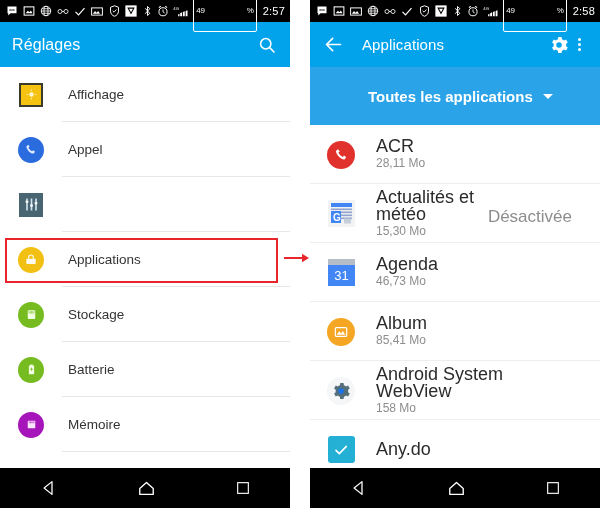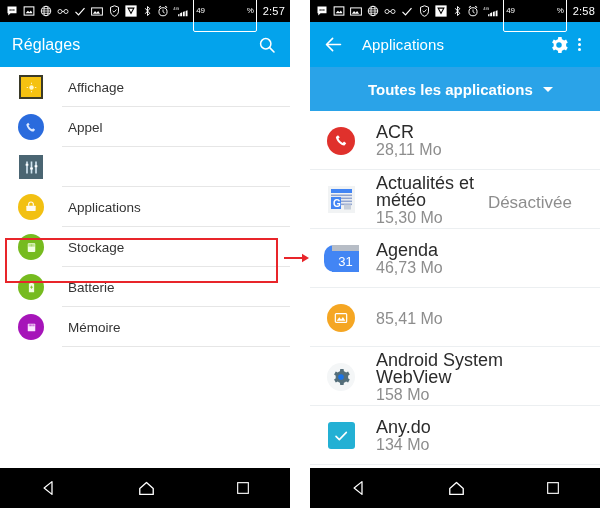--- a/index.html
+++ b/index.html
@@ -49,34 +49,34 @@
     font-size:16px;font-weight:normal;letter-spacing:0.1px;flex:1;
   }
   .appbar.right-bar .title{margin-left:18px;font-size:15px;}
   .bar-icon{width:22px;height:22px;display:flex;align-items:center;justify-content:center;flex:0 0 auto;}
   .bar-icon svg{display:block;}
   .dots{display:flex;flex-direction:column;gap:2px;align-items:center;width:18px;}
   .dots i{width:3px;height:3px;border-radius:50%;background:#fff;display:block;}
 
   
   .filterbar{
-    height:44px;background:#2aa3e8;color:#fff;
+    height:58px;background:#2aa3e8;color:#fff;
     display:flex;align-items:center;
     padding-left:58px;box-sizing:border-box;
   }
   .filterbar .flabel{font-size:15px;font-weight:bold;}
   .caret{
     width:0;height:0;border-left:5px solid transparent;border-right:5px solid transparent;
     border-top:5px solid #ffffff;margin-left:10px;
   }
 
   
   .list{background:#ffffff;}
   .row{
-    position:relative;height:40px;display:flex;align-items:center;
+    position:relative;height:55px;display:flex;align-items:center;
     padding-left:14px;box-sizing:border-box;background:#fff;
   }
   .row .sep{
     position:absolute;left:62px;right:0;bottom:0;height:1px;background:#e6e6e6;
   }
   .row .ricon{width:34px;height:34px;flex:0 0 auto;display:flex;align-items:center;justify-content:center;}
   .row .rlabel{margin-left:20px;font-size:13.5px;color:#343434;}
 
   .badge{width:26px;height:26px;border-radius:50%;display:flex;align-items:center;justify-content:center;}
   .sq{width:24px;height:24px;display:flex;align-items:center;justify-content:center;}
@@ -92,21 +92,21 @@
 
   
   .approw{
     position:relative;height:59px;display:flex;align-items:center;
     padding-left:14px;box-sizing:border-box;background:#fff;
   }
   .approw .sep{position:absolute;left:0;right:0;bottom:0;height:1px;background:#eceff1;}
   .aicon{width:34px;height:34px;flex:0 0 auto;display:flex;align-items:center;justify-content:center;}
   .atext{margin-left:18px;display:flex;flex-direction:column;justify-content:center;flex:1;}
   .aname{font-size:18px;color:#2b2b2b;line-height:17px;}
-  .asize{font-size:16px;color:#8d8d8d;line-height:15px;margin-top:1px;}
+  .asize{font-size:12px;color:#8d8d8d;line-height:15px;margin-top:1px;}
   .astate{font-size:17px;color:#8d8d8d;margin-right:28px;align-self:flex-end;padding-bottom:16px;}
 
   
   .navbar{
     position:absolute;bottom:0;left:0;width:290px;height:40px;background:#000;
     display:flex;align-items:center;justify-content:space-around;
   }
   .navbar svg{display:block;}
 </style>
 </head>
@@ -476,21 +476,21 @@
         <span class="atext">
           <span class="aname">Actualités et météo</span>
           <span class="asize">15,30 Mo</span>
         </span>
         <span class="astate">Désactivée</span>
         <span class="sep"></span>
       </div>
 
       <div class="approw">
         <span class="aicon">
-          <span class="sq" style="width:27px;height:27px;background:#4285f4;border-radius:10px;position:relative;padding-left:8px;">
+          <span class="sq" style="width:27px;height:27px;background:#4285f4;border-radius:2px;position:relative;">
             <svg viewBox="0 0 27 27" width="27" height="27">
               <rect x="0" y="0" width="27" height="6" fill="#b7bdc6"></rect>
               <rect x="0" y="6" width="27" height="21" fill="#4285f4"></rect>
               <text x="13.5" y="21" font-size="13" fill="#ffffff" font-family="Liberation Sans, sans-serif" text-anchor="middle">31</text>
             </svg>
           </span>
         </span>
         <span class="atext">
           <span class="aname">Agenda</span>
           <span class="asize">46,73 Mo</span>
@@ -502,20 +502,21 @@
       <div class="approw">
         <span class="aicon">
           <span class="badge" style="background:#f5a623;width:28px;height:28px;">
             <svg viewBox="0 0 24 24" width="16" height="16">
                 <rect x="3.5" y="5.5" width="17" height="13" rx="1.4" fill="none" stroke="#fff" stroke-width="1.8"></rect>
                 <path d="M5.5 16l4-5 2.6 3.2 2.8-3.6 3.6 5.4z" fill="#fff"></path>
               </svg>
           </span>
         </span>
         <span class="atext">
+          <span class="aname">Album</span>
           <span class="asize">85,41 Mo</span>
         </span>
         <span class="astate"></span>
         <span class="sep"></span>
       </div>
 
       <div class="approw">
         <span class="aicon">
           <span class="badge" style="background:#f4f6f7;width:28px;height:28px;">
             <svg viewBox="0 0 24 24" width="20" height="20">
@@ -535,21 +536,20 @@
       <div class="approw">
         <span class="aicon">
           <span class="sq" style="width:27px;height:27px;background:#23b0d4;border-radius:3px;">
             <svg viewBox="0 0 24 24" width="16" height="16">
                 <path d="M4.5 12.5l5 5L20 6.5" fill="none" stroke="#ffffff" stroke-width="2.4" stroke-linecap="round" stroke-linejoin="round"></path>
               </svg>
           </span>
         </span>
         <span class="atext">
           <span class="aname">Any.do</span>
-          <span class="asize">134 Mo</span>
         </span>
         <span class="astate"></span>
         <span class="sep"></span>
       </div>
 
     </div>
 
     <div class="navbar">
       <span>
         <svg viewBox="0 0 24 24" width="18" height="18">

